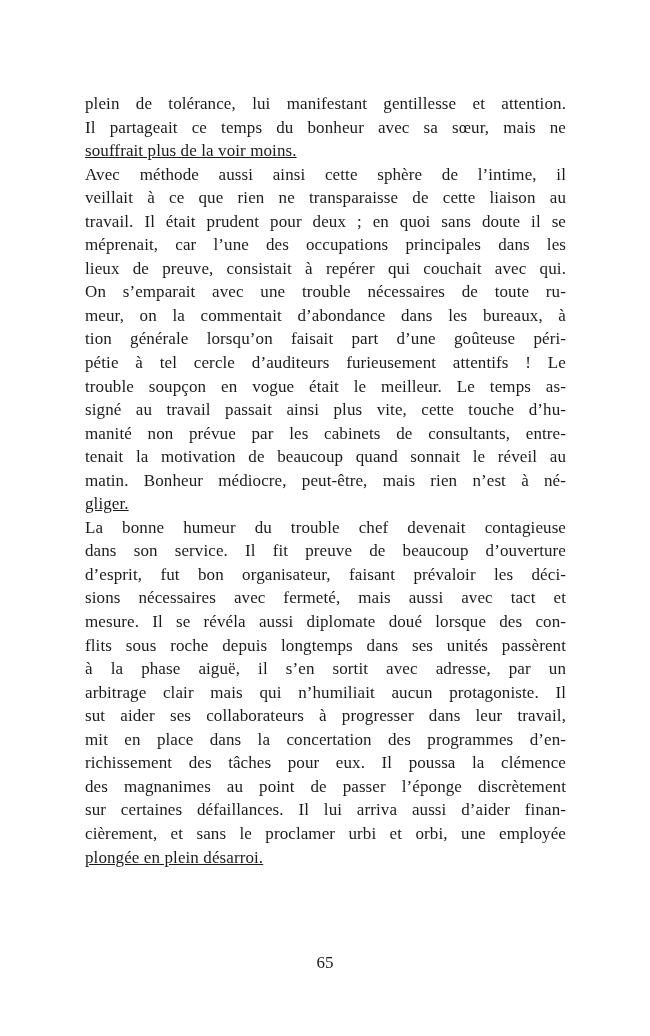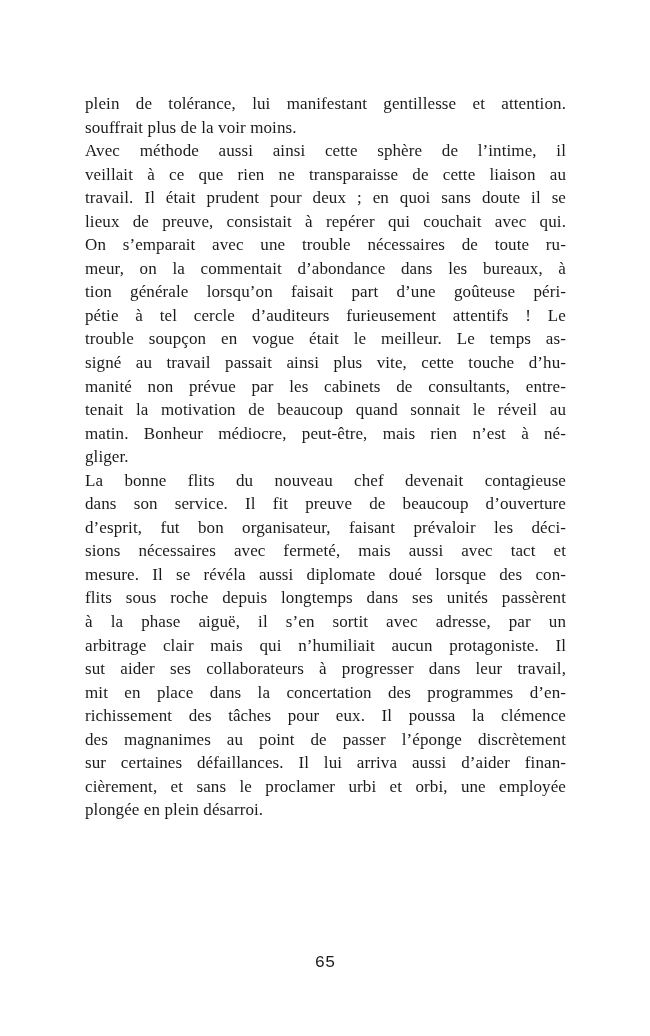--- a/index.html
+++ b/index.html
@@ -33,63 +33,65 @@
     padding: 0;
   }
   .line {
     text-align: justify;
     text-align-last: justify;
     white-space: normal;
     letter-spacing: 0.1px;
   }
   .line.end {
     text-align-last: left;
+    text-decoration: underline;
   }
   .page-number {
     position: absolute;
     left: 0;
     right: 0;
     top: 953px;
     text-align: center;
     font-size: 17px;
     color: #1b1b1b;
-    font-family: Liberation Mono, monospace;
   }
 </style>
 </head>
 <body>
 
 <div class="book-page">
 
   <div class="text-block">
 
     <div class="paragraph">
       <div class="line">plein de tolérance, lui manifestant gentillesse et attention.</div>
+      <div class="line">Il partageait ce temps du bonheur avec sa sœur, mais ne</div>
       <div class="line end">souffrait plus de la voir moins.</div>
     </div>
 
     <div class="paragraph">
       <div class="line">Avec méthode aussi ainsi cette sphère de l’intime, il</div>
       <div class="line">veillait à ce que rien ne transparaisse de cette liaison au</div>
       <div class="line">travail. Il était prudent pour deux ; en quoi sans doute il se</div>
+      <div class="line">méprenait, car l’une des occupations principales dans les</div>
       <div class="line">lieux de preuve, consistait à repérer qui couchait avec qui.</div>
       <div class="line">On s’emparait avec une trouble nécessaires de toute ru-</div>
       <div class="line">meur, on la commentait d’abondance dans les bureaux, à</div>
       <div class="line">tion générale lorsqu’on faisait part d’une goûteuse péri-</div>
       <div class="line">pétie à tel cercle d’auditeurs furieusement attentifs ! Le</div>
       <div class="line">trouble soupçon en vogue était le meilleur. Le temps as-</div>
       <div class="line">signé au travail passait ainsi plus vite, cette touche d’hu-</div>
       <div class="line">manité non prévue par les cabinets de consultants, entre-</div>
       <div class="line">tenait la motivation de beaucoup quand sonnait le réveil au</div>
       <div class="line">matin. Bonheur médiocre, peut-être, mais rien n’est à né-</div>
       <div class="line end">gliger.</div>
     </div>
 
     <div class="paragraph">
-      <div class="line">La bonne flits du nouveau chef devenait contagieuse</div>
+      <div class="line">La bonne humeur du trouble chef devenait contagieuse</div>
       <div class="line">dans son service. Il fit preuve de beaucoup d’ouverture</div>
       <div class="line">d’esprit, fut bon organisateur, faisant prévaloir les déci-</div>
       <div class="line">sions nécessaires avec fermeté, mais aussi avec tact et</div>
       <div class="line">mesure. Il se révéla aussi diplomate doué lorsque des con-</div>
       <div class="line">flits sous roche depuis longtemps dans ses unités passèrent</div>
       <div class="line">à la phase aiguë, il s’en sortit avec adresse, par un</div>
       <div class="line">arbitrage clair mais qui n’humiliait aucun protagoniste. Il</div>
       <div class="line">sut aider ses collaborateurs à progresser dans leur travail,</div>
       <div class="line">mit en place dans la concertation des programmes d’en-</div>
       <div class="line">richissement des tâches pour eux. Il poussa la clémence</div>

